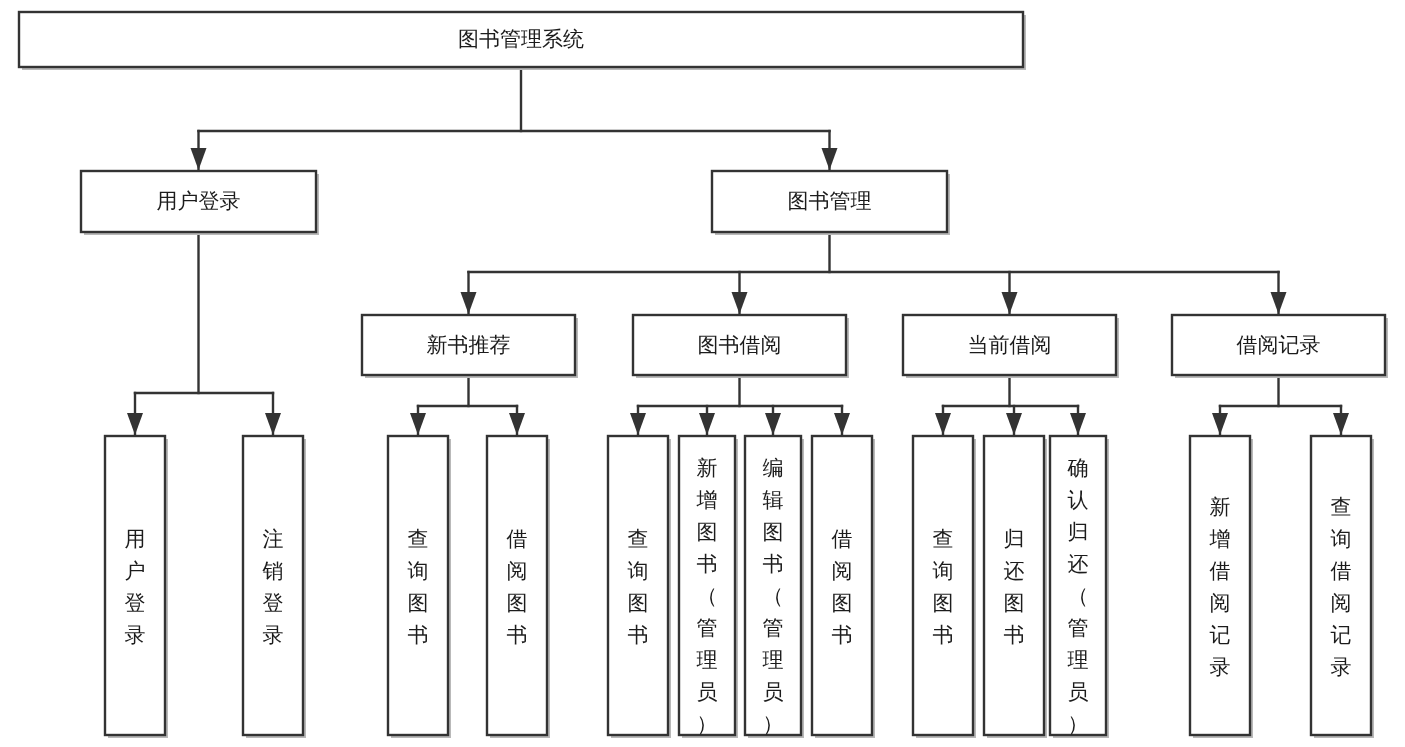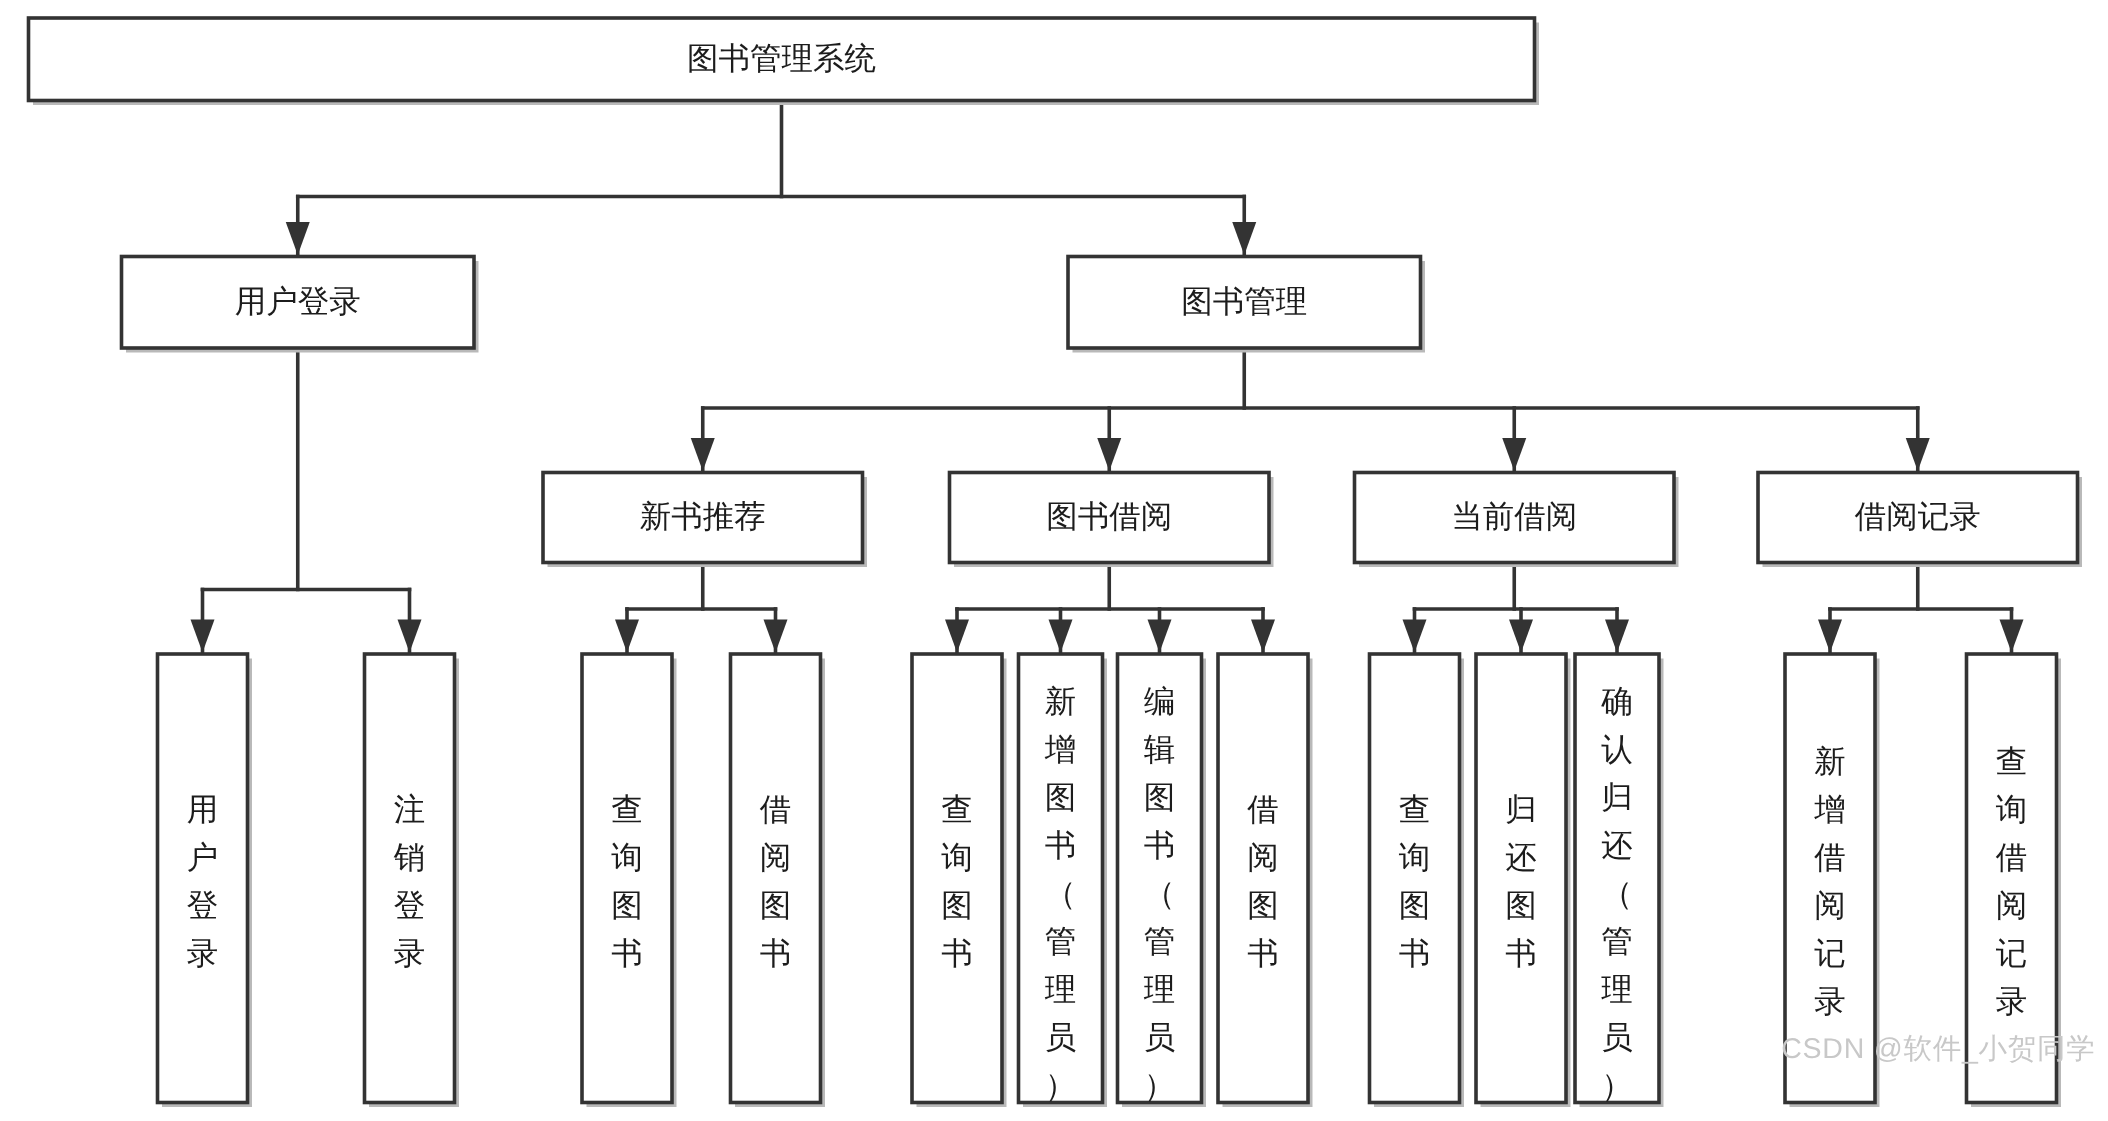--- a/index.html
+++ b/index.html
@@ -232,15 +232,14 @@
         </g>
         <g>
           <rect x="1314" y="439" width="60" height="299" class="node-shadow"></rect>
           <rect x="1311" y="436" width="60" height="299" class="node-rect"></rect>
           <text x="1341" y="514.46" class="node-label-v"><tspan x="1341" dy="0">查</tspan><tspan x="1341" dy="32">询</tspan><tspan x="1341" dy="32">借</tspan><tspan x="1341" dy="32">阅</tspan><tspan x="1341" dy="32">记</tspan><tspan x="1341" dy="32">录</tspan></text>
         </g>
       </g>
 
   </svg>
 
-  <div class="watermark">CSDN @软件_小贺同学</div>
 
 </div>
 
 </body></html>

